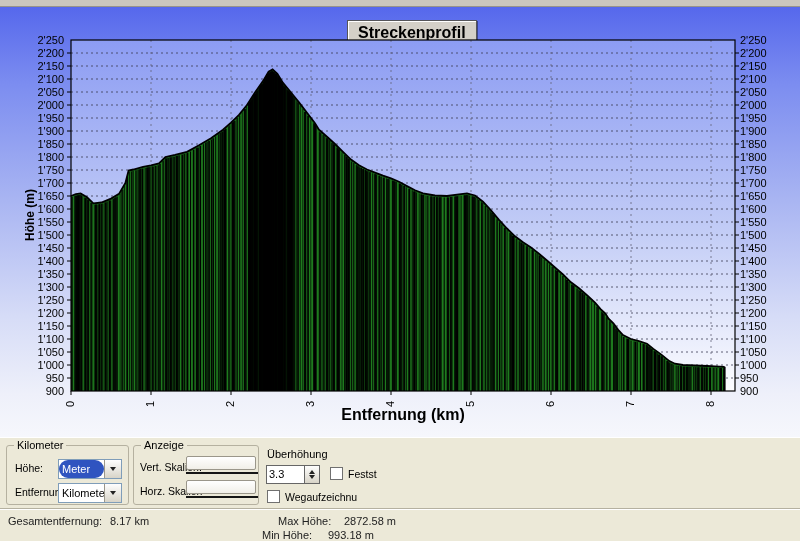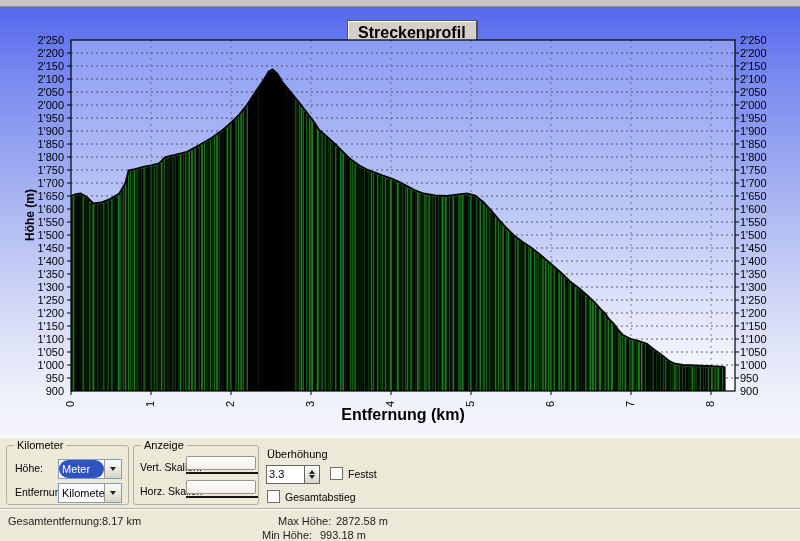--- a/index.html
+++ b/index.html
@@ -60,21 +60,21 @@
   .radio-row{position:absolute;display:flex;align-items:center;gap:6px;}
   .radio{width:10px;height:10px;border-radius:50%;background:#fff;border:1px solid #707070;
     position:relative;flex:0 0 auto;}
   .radio.on::after{content:"";position:absolute;left:3px;top:3px;width:4px;height:4px;
     border-radius:50%;background:#111;}
 
   
   .statusbar{position:absolute;top:508px;left:0;width:800px;height:33px;background:#ece9d8;
     border-top:1px solid #b5b1a0;box-shadow:inset 0 1px 0 #ffffff;font-size:11px;color:#222;}
   .sb-col{position:absolute;top:5px;}
-  .sb-row{display:flex;line-height:14px;}
+  .sb-row{display:flex;line-height:14px;gap:8px;}
   .sb-lab{overflow:hidden;white-space:nowrap;flex:0 0 auto;}
 </style>
 </head>
 <body>
 
 <div class="app">
   <div class="top-strip"></div>
 
   <div class="chart-region">
     <div class="chart-title">Streckenprofil</div>
@@ -726,21 +726,21 @@
           <span class="tri-up"></span>
           <span class="tri-dn"></span>
         </div>
       </div>
       <div class="check-row" style="left:67px;top:22px;">
         <span class="checkbox"></span>
         <span class="small-label">Festst</span>
       </div>
       <div class="check-row" style="left:4px;top:45px;">
         <span class="checkbox"></span>
-        <span class="small-label">Gesamtabstieg</span>
+        <span class="small-label">Wegaufzeichnu</span>
       </div>
     </div>
 
   </div>
 
   <div class="statusbar">
     <div class="sb-col" style="left:8px;">
       <div class="sb-row">
         <span class="sb-lab" style="width:94px;">Gesamtentfernung:</span>
         <span>8.17 km</span>

